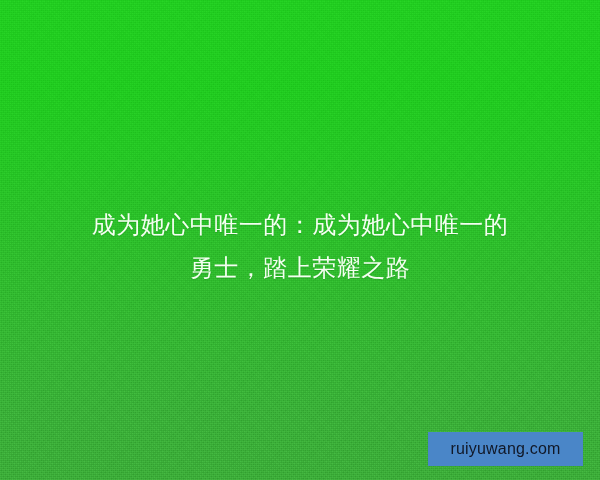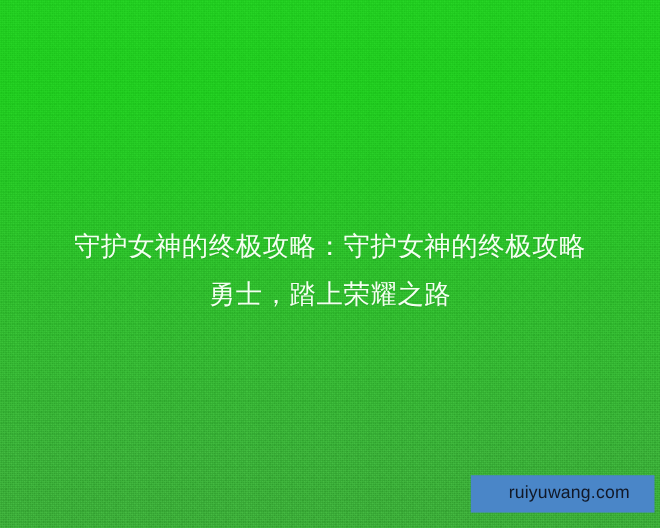--- a/index.html
+++ b/index.html
@@ -62,38 +62,37 @@
   #watermark {
     position: absolute;
     left: 428px;
     top: 432px;
     width: 155px;
     height: 34px;
     background: #4a86c8;
     display: flex;
     align-items: center;
     justify-content: center;
-    padding-left: 12px;
   }
 
   #watermark-label {
     color: #111827;
     font-size: 16px;
     line-height: 1;
     letter-spacing: 0.2px;
     font-weight: 400;
   }
 </style>
 </head>
 <body>
 
 <div id="poster">
 
   <div id="grain"></div>
 
-  <div id="headline">守护女神的终极攻略：守护女神的终极攻略
+  <div id="headline">成为她心中唯一的：成为她心中唯一的
 勇士，踏上荣耀之路</div>
 
   <div id="watermark">
     <span id="watermark-label">ruiyuwang.com</span>
   </div>
 
 </div>
 
 </body></html>

